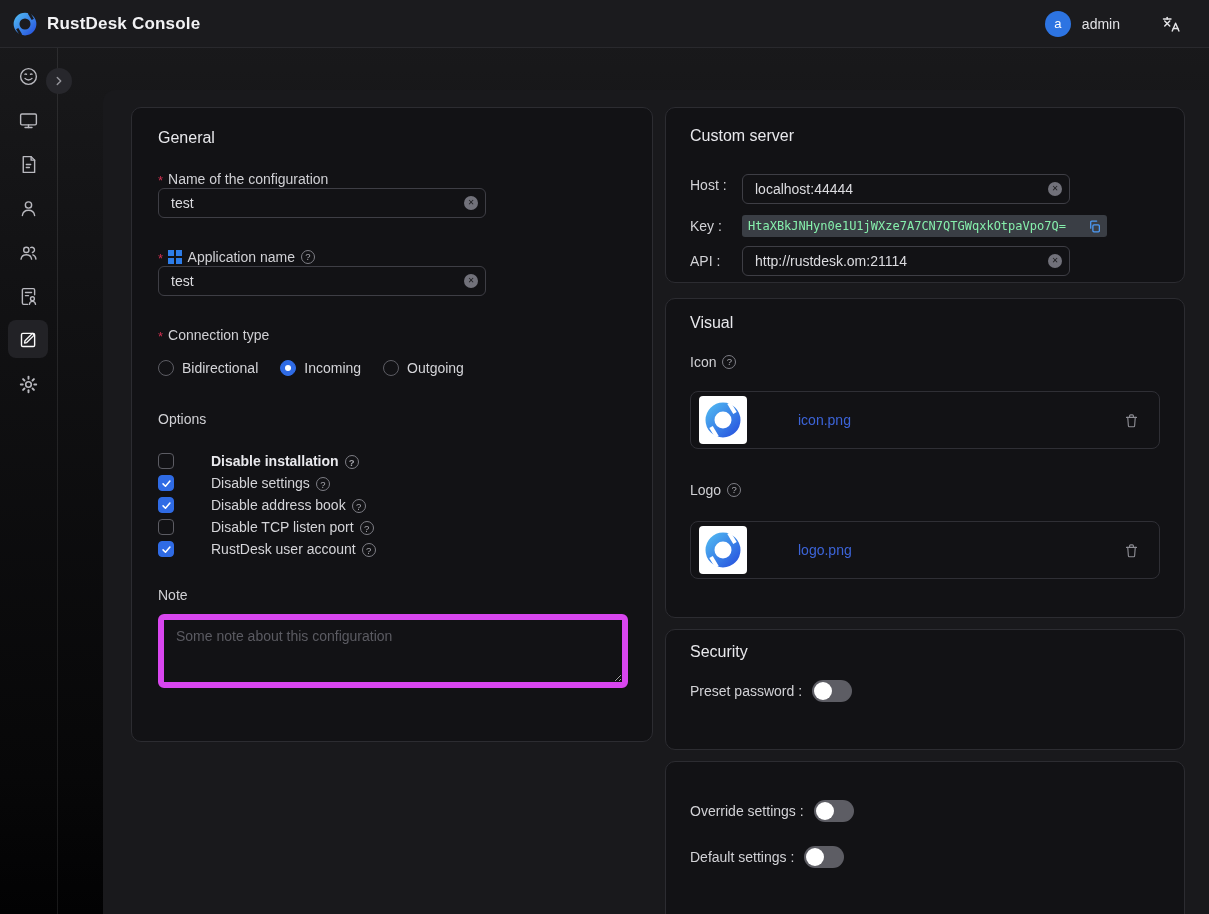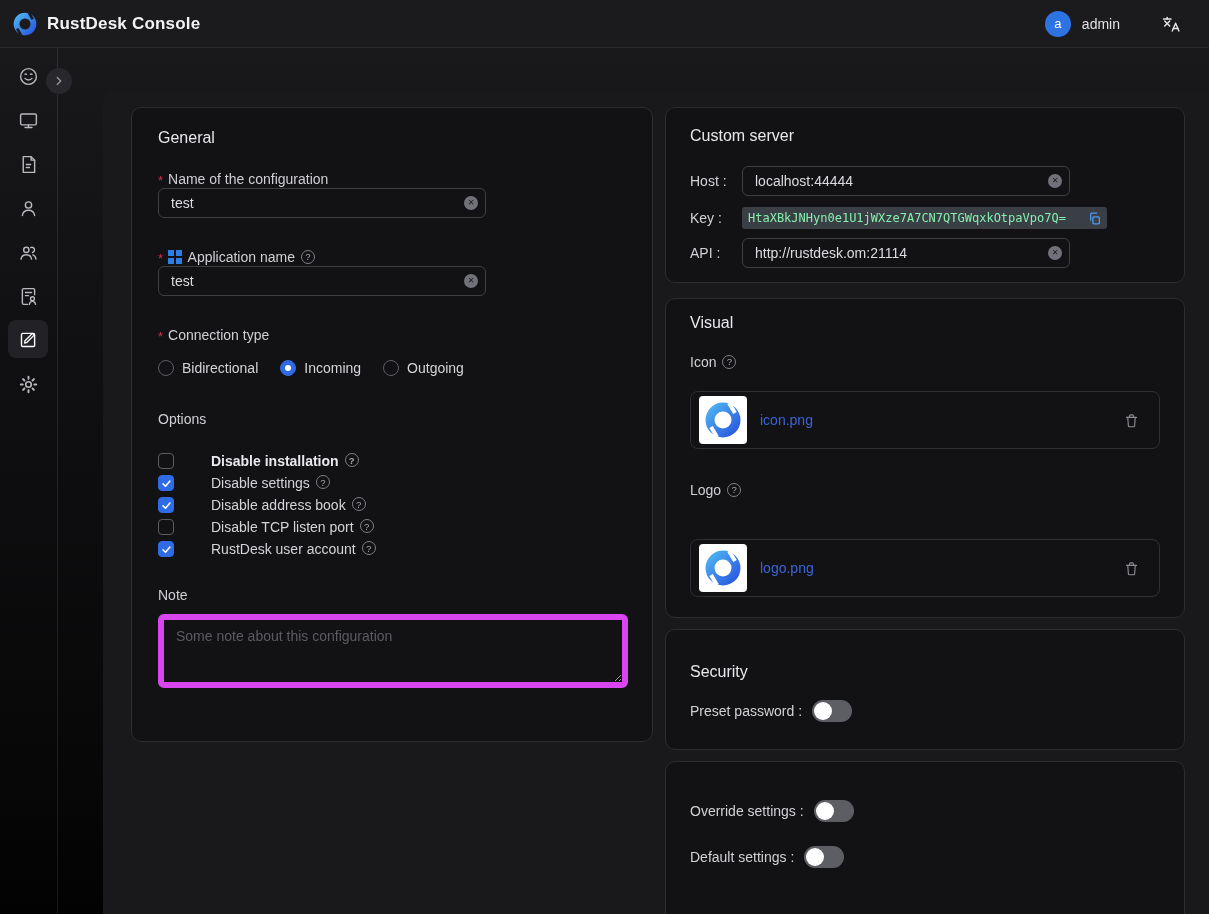--- a/index.html
+++ b/index.html
@@ -51,21 +51,21 @@
     background: #19191c; border-radius: 12px 0 0 0; overflow: hidden; z-index: 2;
   }
   .card {
     position: absolute; background: #121215; border: 1px solid #2c2c31; border-radius: 10px;
   }
   .card-title { font-size: 16px; font-weight: 500; color: #e8e8ec; line-height: 20px; }
 
   #card-general  { left: 28px;  top: 17px;  width: 522px; height: 635px; padding: 20px 26px 0; }
   #card-server   { left: 562px; top: 17px;  width: 520px; height: 176px; padding: 18px 24px 0; }
   #card-visual   { left: 562px; top: 208px; width: 520px; height: 320px; padding: 14px 24px 0; }
-  #card-security { left: 562px; top: 539px; width: 520px; height: 121px; padding: 32px 24px 0; }
+  #card-security { left: 562px; top: 539px; width: 520px; height: 121px; padding: 12px 24px 0; }
   #card-advanced { left: 562px; top: 671px; width: 520px; height: 243px; padding: 18px 24px 0; }
 
   
   .field-label {
     display: flex; align-items: center; gap: 6px;
     font-size: 14px; color: #d0d0d4; line-height: 18px;
   }
   .star { color: #d03050; font-size: 13px; margin-right: -1px; transform: translateY(2px); }
   .input-wrap { position: relative; width: 328px; margin-top: 0; }
   .text-input {
@@ -93,21 +93,21 @@
   .radio.on {
     border-color: #2f6be5; background: #2f6be5;
     display: flex; align-items: center; justify-content: center;
   }
   .radio.on::after { content: ""; width: 6px; height: 6px; border-radius: 50%; background: #fff; }
 
   .cb-list { margin-top: 22px; }
   .cb-row { display: flex; align-items: center; gap: 9px; height: 22px; font-size: 14px; color: #d4d4d8; }
   .cb { width: 16px; height: 16px; border-radius: 4px; border: 1px solid #5c5c63; flex: none; cursor: pointer; }
   .cb.on { background: #2f6be5; border-color: #2f6be5; display: flex; align-items: center; justify-content: center; }
-  .cb-label { display: flex; align-items: flex-start; gap: 6px; padding-left: 28px; }
+  .cb-label { display: flex; align-items: flex-end; gap: 6px; padding-left: 28px; }
   .cb-label.bold { font-weight: 700; color: #e9e9ed; }
 
   .note-area {
     width: 470px; height: 74px; margin-top: 10px; resize: both;
     background: transparent; border: 6px solid #d946ef; border-radius: 6px;
     color: #dcdce0; font-size: 14px; font-family: "Liberation Sans", sans-serif;
     padding: 8px 12px; outline: none;
   }
   .note-area::placeholder { color: #5b5b62; }
 
@@ -118,21 +118,21 @@
   .key-chip {
     display: inline-flex; align-items: center; gap: 22px; height: 22px;
     background: #3a3e45; border-radius: 3px; padding: 0 6px;
     font-family: "DejaVu Sans Mono", monospace; font-size: 12px; color: #86efac;
     white-space: nowrap;
   }
 
   
   .upload-box {
     display: flex; align-items: center; margin-top: 20px;
-    border: 1px solid #2f2f35; border-radius: 8px; height: 58px; padding: 0 20px 0 8px;
+    border: 1px solid #2f2f35; border-radius: 8px; height: 58px; padding: 0 20px 0 8px; gap: 38px;
   }
   .thumb {
     width: 48px; height: 48px; background: #fff; border-radius: 4px;
     display: flex; align-items: center; justify-content: center; flex: none;
   }
   .file-link { margin-left: 13px; font-size: 14px; color: #3c64d8; cursor: pointer; }
   .trash { margin-left: auto; color: #8d8d94; display: flex; cursor: pointer; }
 
   
   .toggle-row { display: flex; align-items: center; height: 30px; font-size: 14px; color: #d2d2d6; }
@@ -382,21 +382,21 @@
 
     <div class="field-label" style="margin-top:26px">Note</div>
     <textarea class="note-area" placeholder="Some note about this configuration" style=""></textarea>
   </div>
 
   <div class="card" id="card-server">
     <div class="card-title">Custom server</div>
     <div class="srv-rows">
       <div class="srv-row">
         <span class="srv-label">Host :</span>
-        <div class="input-wrap" style="margin-top:0">
+        <div class="input-wrap" style="margin-top:8px">
           <input class="text-input" type="text" value="localhost:44444" style="">
           <span class="clear-btn">✕</span>
         </div>
       </div>
       <div class="srv-row" style="margin-top:11px">
         <span class="srv-label">Key :</span>
         <span class="key-chip">
           <span>HtaXBkJNHyn0e1U1jWXze7A7CN7QTGWqxkOtpaVpo7Q=</span>
           <span>
             <svg width="13" height="13" viewBox="0 0 24 24" fill="none" stroke="#4d9af5" stroke-width="2.4" stroke-linecap="round" stroke-linejoin="round">
@@ -444,21 +444,21 @@
           <path d="M4 7h16"></path>
             <path d="M9 7V4.5A1.5 1.5 0 0 1 10.5 3h3A1.5 1.5 0 0 1 15 4.5V7"></path>
           <path d="M6 7l1 13.5A1.5 1.5 0 0 0 8.5 22h7a1.5 1.5 0 0 0 1.5-1.5L18 7"></path>
         </svg>
       </span>
     </div>
     <div class="field-label" style="margin-top:32px">
       <span>Logo</span>
       <span class="help">?</span>
     </div>
-    <div class="upload-box" style="margin-top:40px">
+    <div class="upload-box" style="margin-top:22px">
       <span class="thumb">
         <svg width="40" height="40" viewBox="0 0 40 40">
           <defs>
               <linearGradient id="rdg3" x1="0%" y1="0%" x2="100%" y2="100%">
             <stop offset="0%" stop-color="#4db1f0"></stop>
                 <stop offset="100%" stop-color="#2a5ae0"></stop>
           </linearGradient>
             </defs>
           <circle cx="20" cy="20" r="13" fill="none" stroke="url(#rdg3)" stroke-width="9"></circle>
           <g stroke="#ffffff" stroke-width="4">

